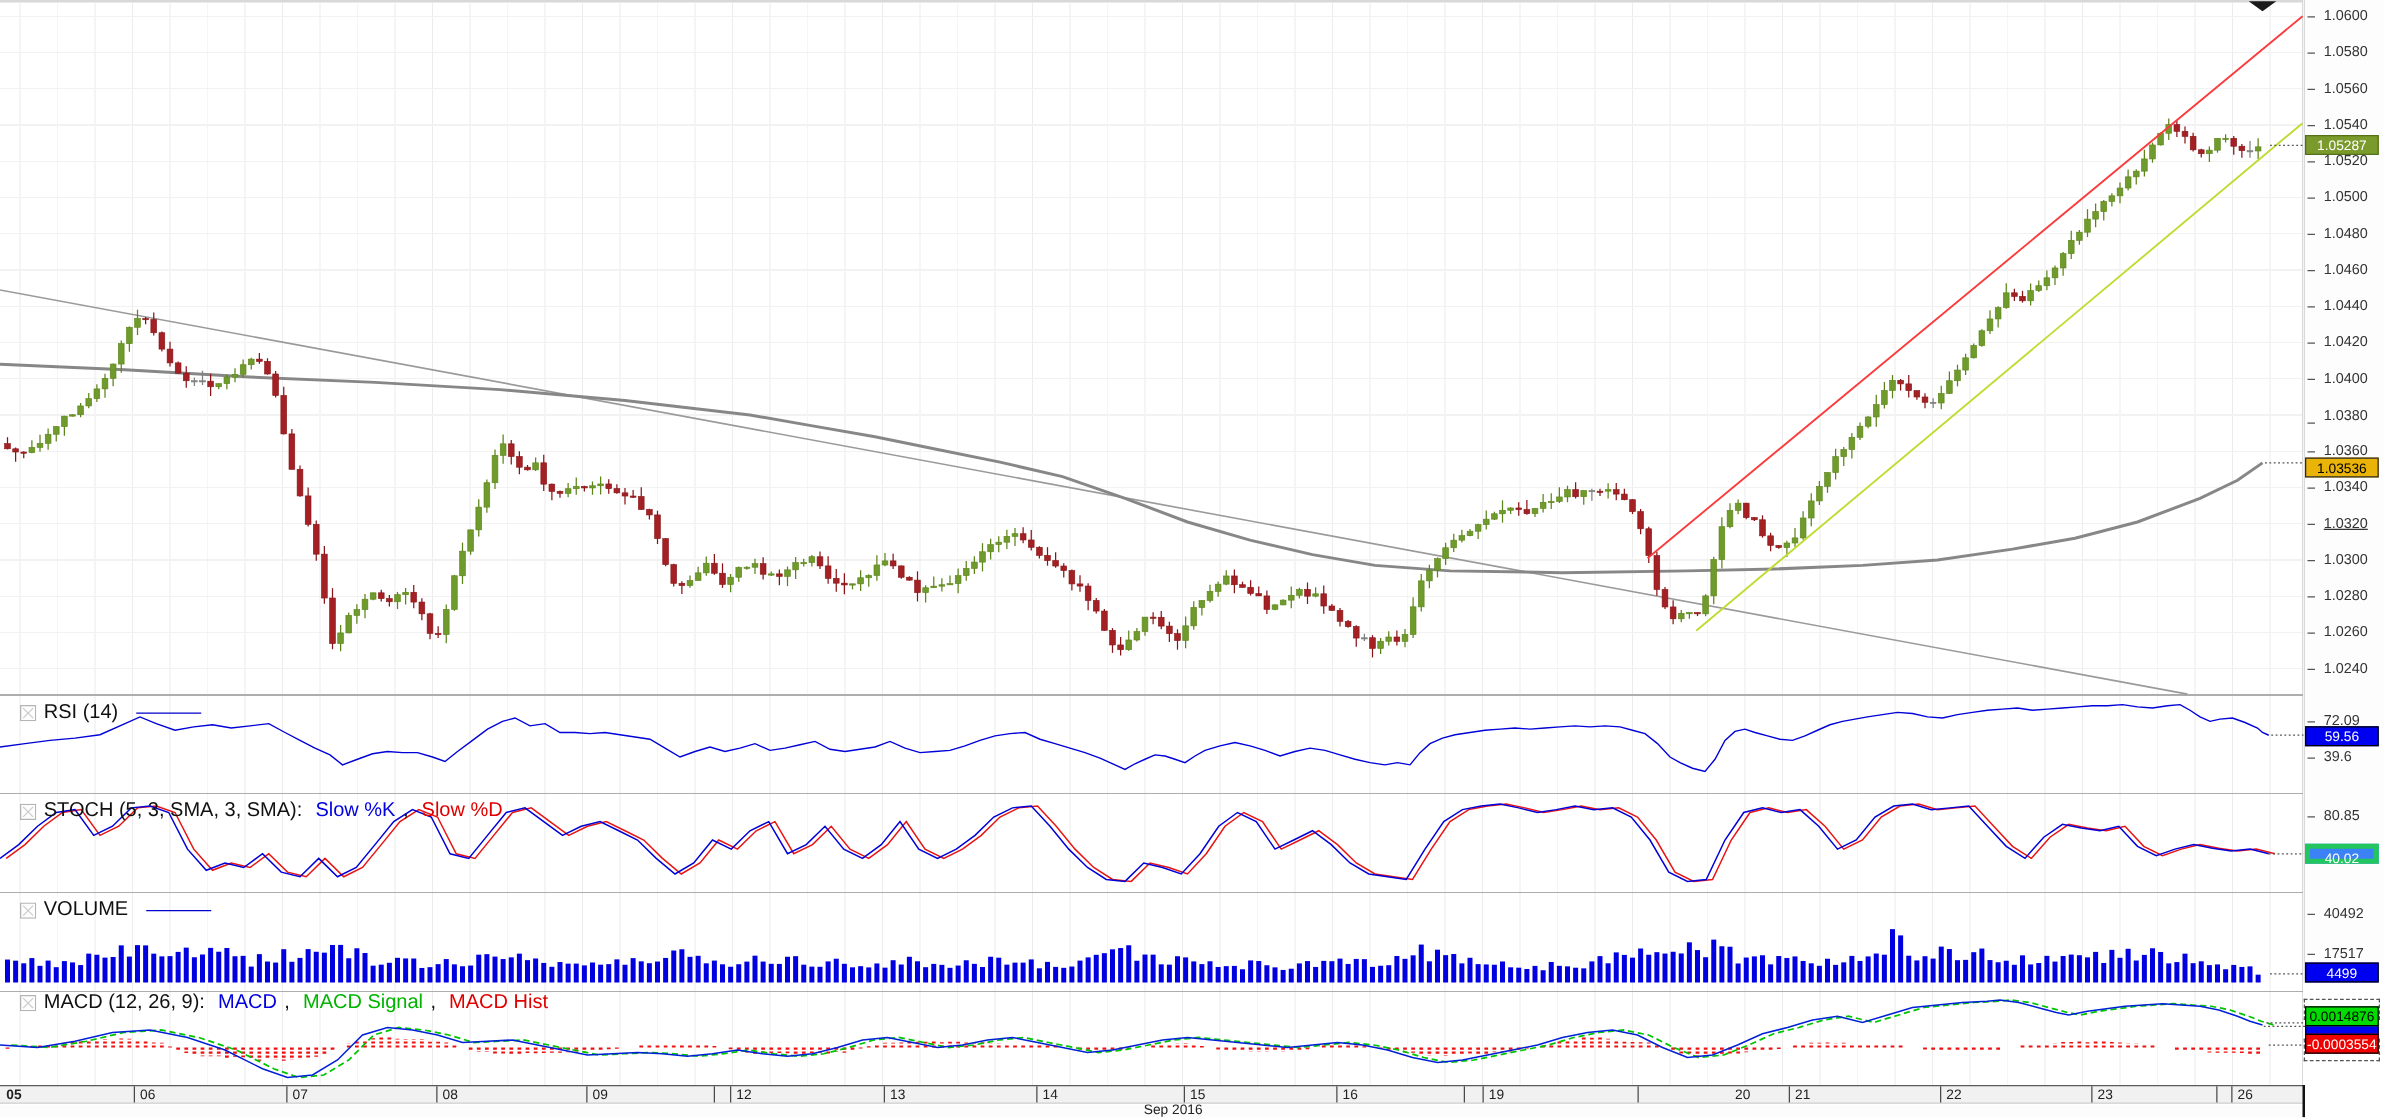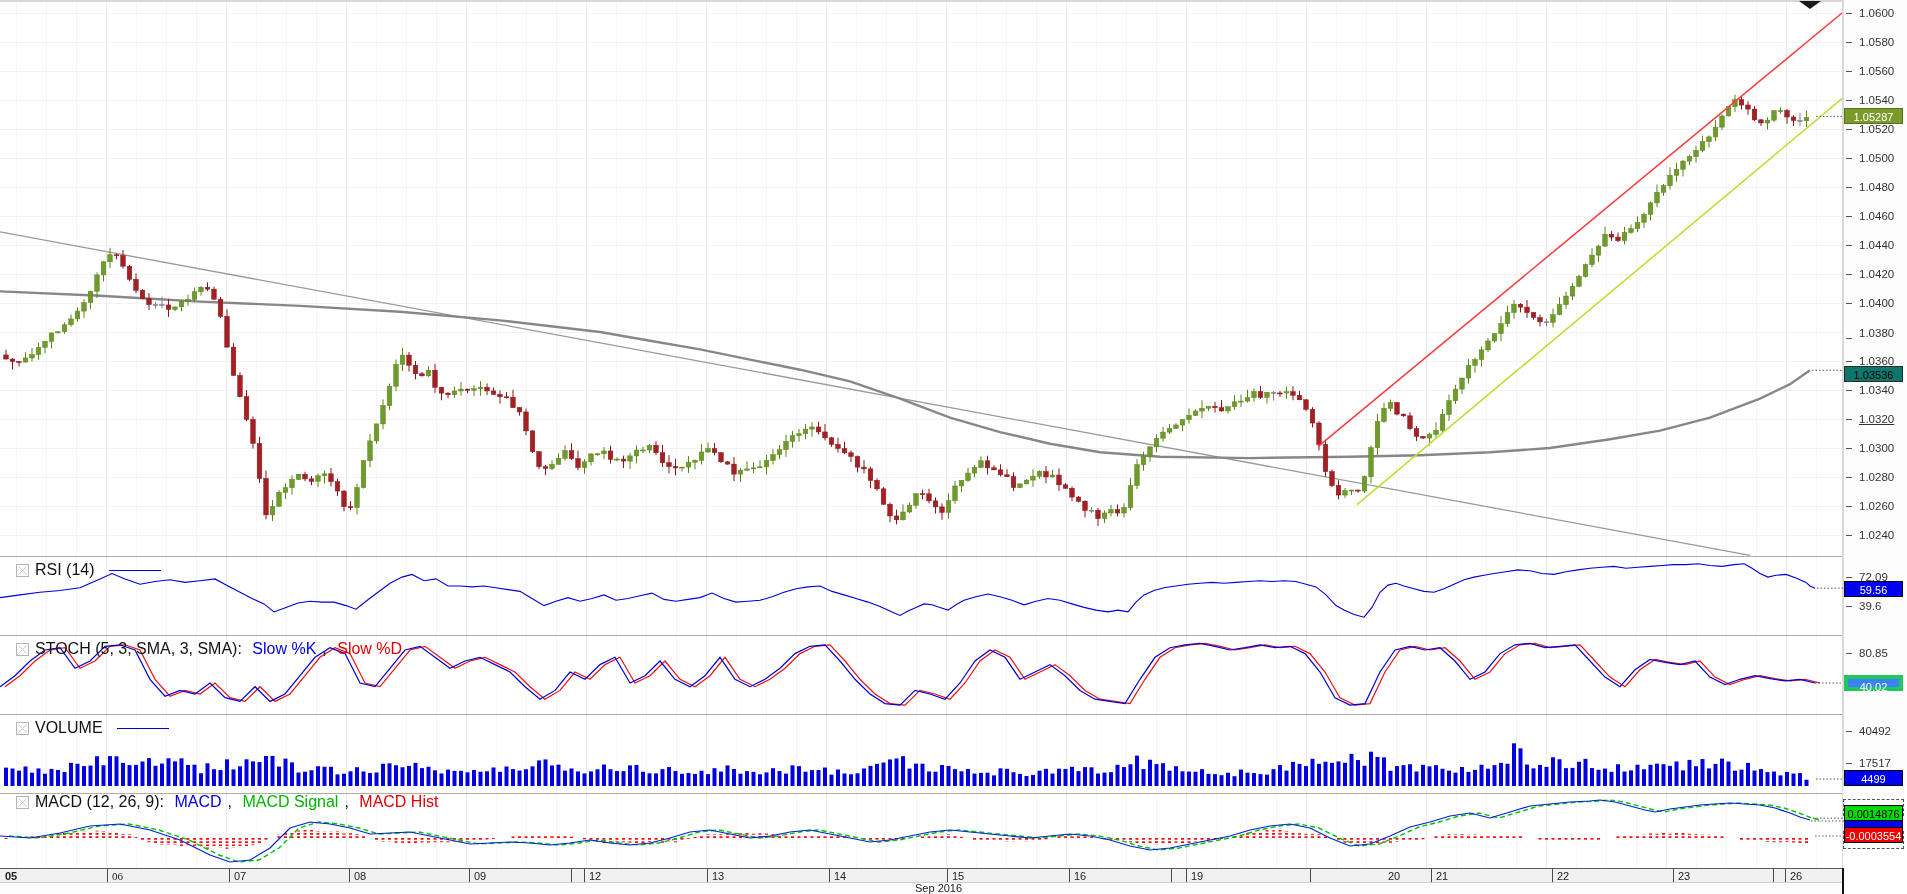--- a/index.html
+++ b/index.html
@@ -10,21 +10,21 @@
   #right-axis{position:absolute;left:1843px;top:0;width:64px;height:786px;background:#fdfdfd;
               border-left:1px solid #d8d8d8;}
   .axis-label{position:absolute;left:2px;display:flex;align-items:center;height:14px;
               font-size:11.5px;color:#333;white-space:nowrap;}
   .axis-label .dash{display:inline-block;width:6px;height:0;border-top:1px solid #555;margin-right:7px;}
   
   .badge{position:absolute;left:1844px;width:59px;height:16px;line-height:16px;text-align:center;
          font-size:11px;z-index:5;box-sizing:border-box;}
   .ghost{position:absolute;left:1843px;width:61px;border:1px dashed #555;z-index:4;box-sizing:border-box;}
   #price-badge{background:#7a9a2c;border:1px solid #55711a;color:#fff;}
-  #ma-badge{background:#0f766e;border:1px solid #2a2a2a;color:#000;}
+  #ma-badge{background:#eab308;border:1px solid #2a2a2a;color:#000;}
   #rsi-badge{background:#0000f0;border:1px solid #000;color:#fff;}
   #stoch-badge{background:#3b82f6;border:4px solid #22c55e;color:#fff;}
   #volume-badge{background:#0000f0;border:1px solid #000;color:#fff;}
   #macd-signal-badge{background:#00dc00;border:1px solid #000;color:#000;z-index:6;}
   #macd-blue-badge{background:#0000f0;border:1px solid #000;color:#fff;z-index:5;}
   #macd-hist-badge{background:#f00000;border:1px solid #000;color:#fff;z-index:6;}
   
   .panel-label{position:absolute;display:flex;align-items:center;gap:6px;font-size:16px;color:#111;
                z-index:3;white-space:pre;}
   .panel-label .cbx{width:13px;height:13px;flex:0 0 13px;}
@@ -1391,21 +1391,21 @@
     <svg class="cbx" viewBox="0 0 13 13">
         <rect x="0.5" y="0.5" width="12" height="12" fill="#fdfdfd" stroke="#b4b4b4"></rect>
         <path d="M2.5 2.5 L10.5 10.5 M10.5 2.5 L2.5 10.5" stroke="#cdcdcd" stroke-width="1"></path>
       </svg>
     <span>MACD (12, 26, 9): </span><span class="lbl-blue">MACD</span><span>, </span><span class="lbl-green">MACD Signal</span><span>, </span><span class="lbl-red">MACD Hist</span>
   </div>
 
   <div id="x-axis">
       <span class="x-day-label" style="left: 5px; font-weight: bold;">05</span>
       <span class="x-tick" style="left: 107px;"></span>
-      <span class="x-day-label" style="left: 112px; font-family: Liberation Serif, serif;">06</span>
+      <span class="x-day-label" style="left: 112px;">06</span>
       <span class="x-tick" style="left: 229px;"></span>
       <span class="x-day-label" style="left: 234px;">07</span>
       <span class="x-tick" style="left: 349px;"></span>
       <span class="x-day-label" style="left: 354px;">08</span>
       <span class="x-tick" style="left: 469px;"></span>
       <span class="x-day-label" style="left: 474px;">09</span>
       <span class="x-tick" style="left: 584px;"></span>
       <span class="x-day-label" style="left: 589px;">12</span>
       <span class="x-tick" style="left: 707px;"></span>
       <span class="x-day-label" style="left: 712px;">13</span>

